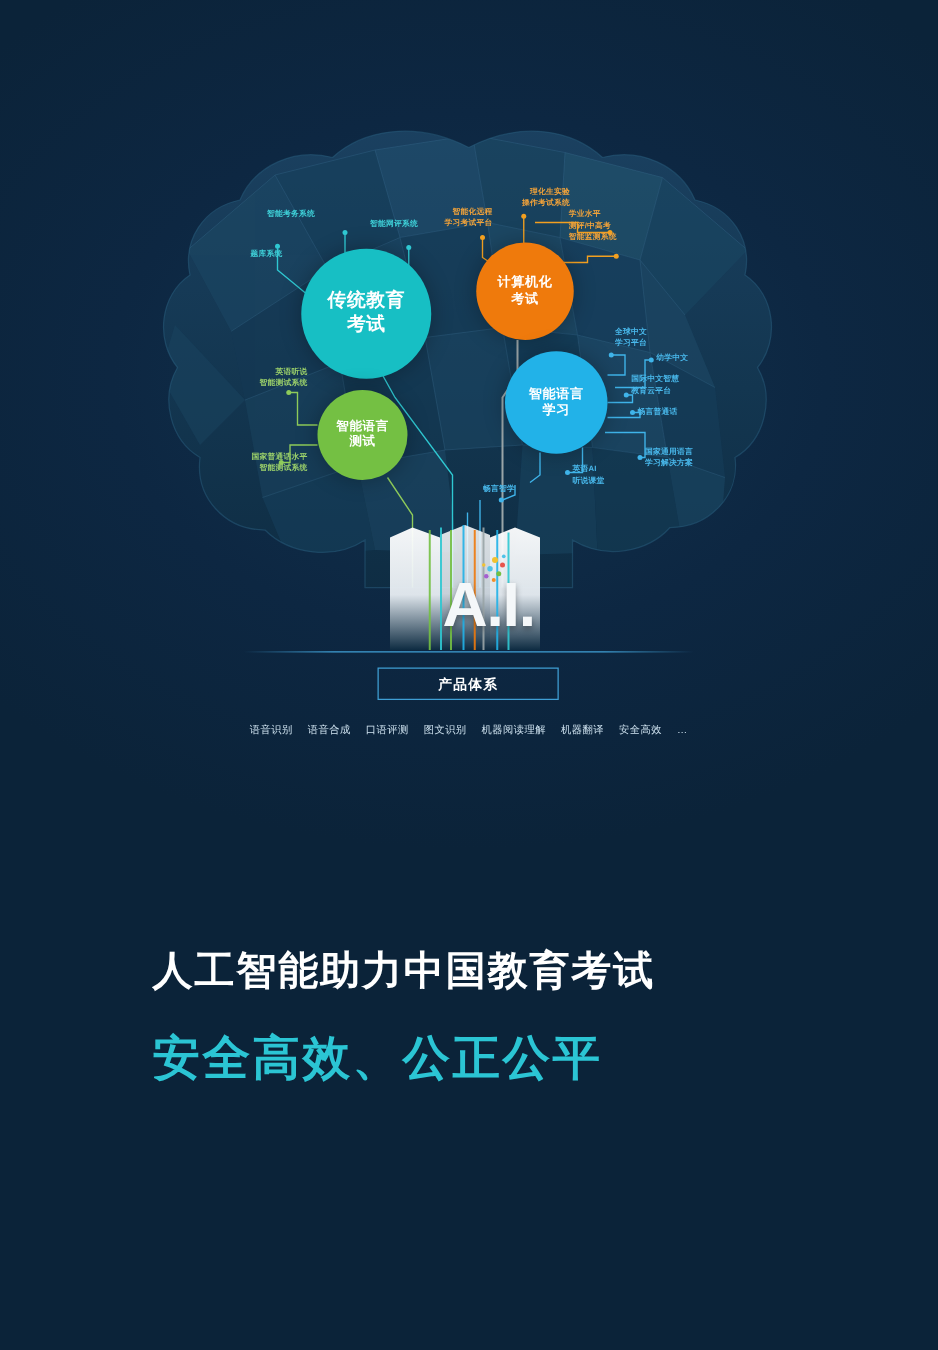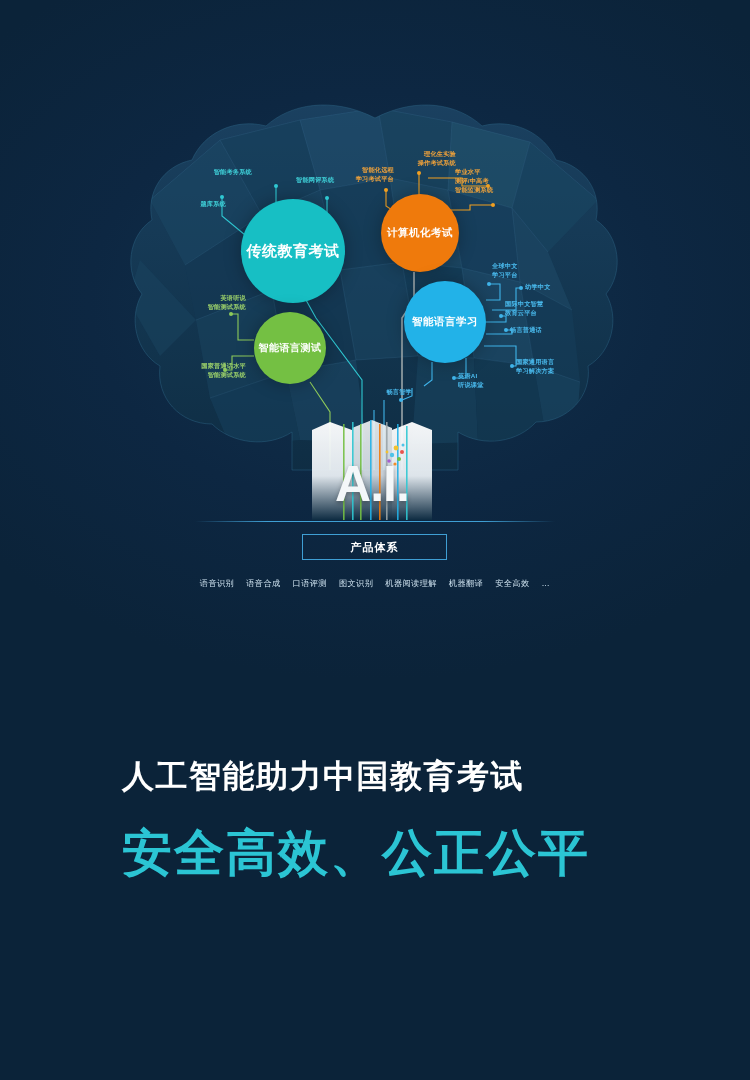--- a/index.html
+++ b/index.html
@@ -15,21 +15,21 @@
     background:
       radial-gradient(ellipse 520px 380px at 375px 300px, #12324d 0%, #0d2742 55%, #0b2339 100%),
       linear-gradient(180deg,#0b2339 0%,#0c2740 60%,#0b2235 100%);
   }
   
   #stage{position:absolute;left:0;top:0;width:750px;height:640px;}
   #brainSvg{position:absolute;left:0;top:0;}
 
   .node{
     position:absolute;border-radius:50%;
-    display:flex;flex-direction:row;align-items:center;justify-content:center;
+    display:flex;flex-direction:column;align-items:center;justify-content:center;
     color:#fff;font-weight:bold;line-height:1.25;text-align:center;
     letter-spacing:.5px;
     box-shadow:0 0 18px rgba(0,0,0,.28);
     z-index:6;
   }
   .node span{display:block;}
   #node-traditional{left:241px;top:199px;width:104px;height:104px;background:#17bfc4;font-size:15px;}
   #node-computer{left:381px;top:194px;width:78px;height:78px;background:#ef7a0c;font-size:10.5px;}
   #node-smartlang{left:404px;top:281px;width:82px;height:82px;background:#22b2e8;font-size:10.5px;}
   #node-langtest{left:254px;top:312px;width:72px;height:72px;background:#74c043;font-size:10px;}
@@ -52,21 +52,21 @@
   .dot.blue{background:#3fb4ea;}
   .dot.green{background:#8ecb5a;}
 
   
   #ailogo{position:absolute;left:312px;top:421px;width:120px;height:100px;z-index:8;}
   #aitext{
     position:absolute;left:0;top:34px;width:120px;text-align:center;
     font-size:50px;font-weight:bold;color:#f4f7f9;
     letter-spacing:-1px;
     text-shadow:0 2px 5px rgba(0,0,0,.35);
-    z-index:9;font-family:"Liberation Sans","DejaVu Sans",sans-serif;
+    z-index:9;font-family:"Liberation Sans","DejaVu Sans",sans-serif;padding-left:19px;
   }
 
   #baseline{position:absolute;left:195px;top:521px;width:360px;height:1px;
     background:linear-gradient(90deg,rgba(60,150,200,0) 0%,#3f9fd4 20%,#3f9fd4 80%,rgba(60,150,200,0) 100%);z-index:5;}
 
   #sysbox{
     position:absolute;left:302px;top:534px;width:143px;height:24px;
     border:1px solid #3f9fd4;border-radius:0;
     display:flex;align-items:center;justify-content:center;
     color:#ffffff;font-size:11px;font-weight:bold;letter-spacing:1px;z-index:7;
@@ -83,21 +83,21 @@
   #copy{position:absolute;left:0;top:660px;width:750px;padding-left:122px;box-sizing:border-box;}
   #title{
     color:#ffffff;font-size:49px;font-weight:bold;line-height:1;
     letter-spacing:1px;margin:0;
   }
   #sub1{
     color:#ffffff;font-size:32px;font-weight:bold;line-height:1;
     letter-spacing:1.5px;margin:0;padding-top:100px;
   }
   #sub2{
-    color:#2bc5d4;font-size:50px;font-weight:bold;line-height:1;
+    color:#2bc5d4;font-size:38px;font-weight:bold;line-height:1;
     letter-spacing:2px;margin:0;padding-top:36px;
   }
 </style>
 </head>
 <body>
 
 <div id="poster">
 
   <div id="stage">
 

